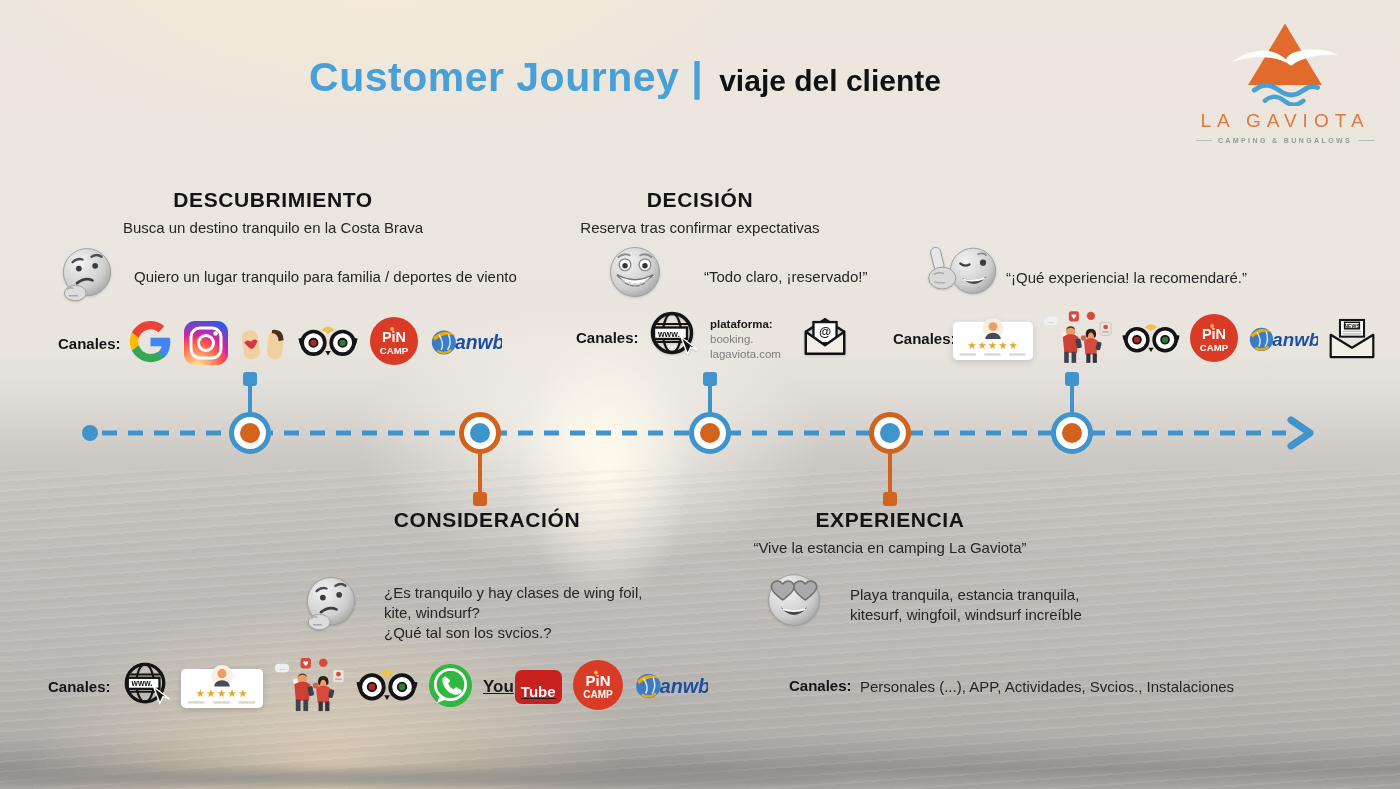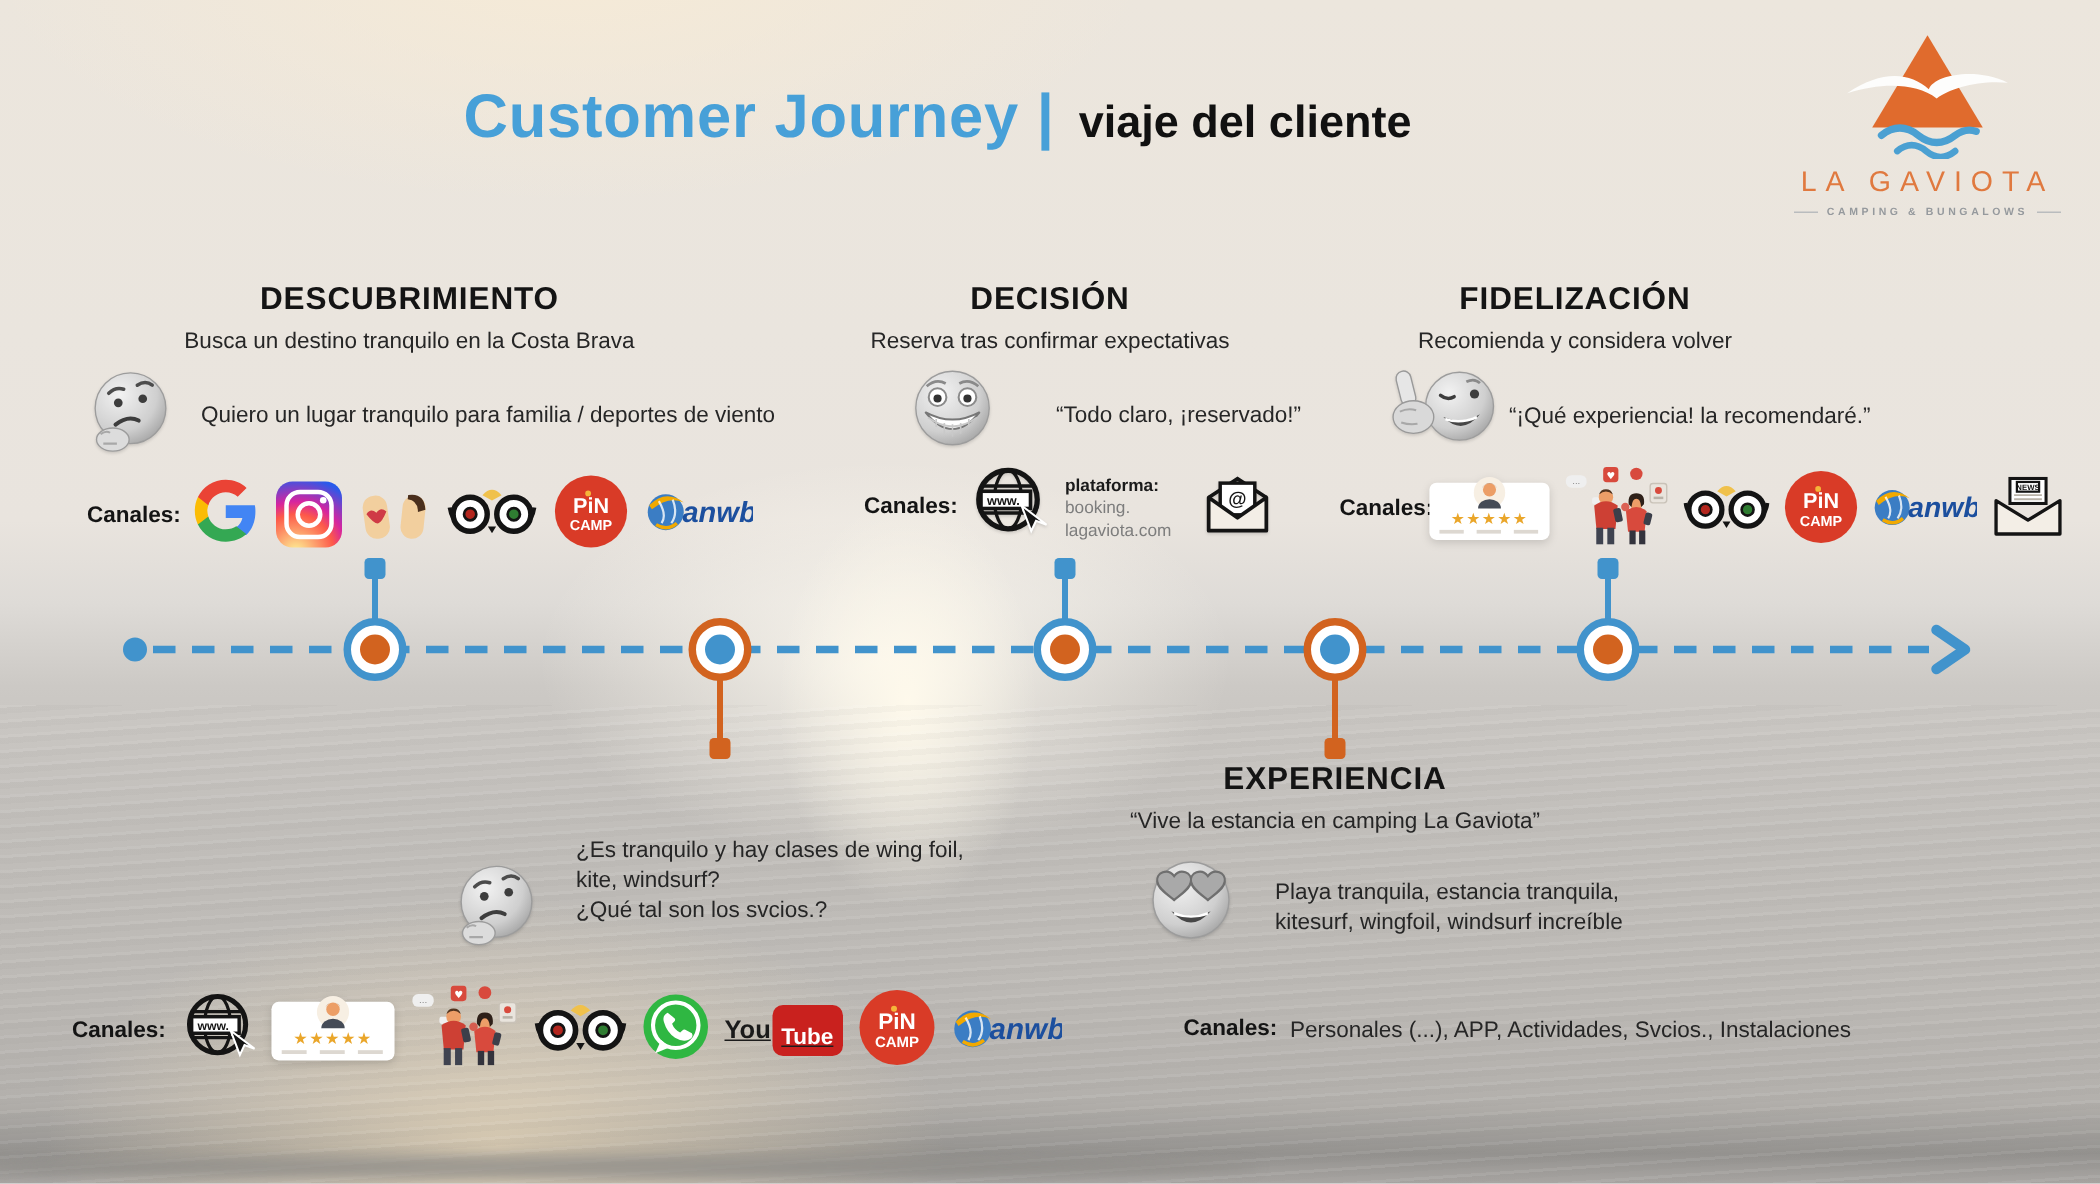--- a/index.html
+++ b/index.html
@@ -215,24 +215,20 @@
   </div>
   <span class="emoji" style="left:800px;top:315px;">
     <svg viewBox="0 0 52 44" width="50" height="43">
       <path d="M6 17 L26 4 L46 17" fill="none" stroke="#141414" stroke-width="2.6"></path>
       <rect x="14" y="7" width="24" height="22" fill="#fff" stroke="#141414" stroke-width="2.4"></rect>
       <text x="26" y="22" text-anchor="middle" font-size="13" font-weight="bold" fill="#141414">@</text>
       <path d="M6 17 L26 31 L46 17 L46 40 L6 40 Z" fill="#f3eee6" stroke="#141414" stroke-width="2.6" stroke-linejoin="round"></path>
     </svg>
   </span>
 
-  <div class="stage-col" style="left:905px;top:188px;width:290px;">
-    <div class="stage-title">FIDELIZACIÓN</div>
-    <div class="stage-sub">Recomienda y considera volver</div>
-  </div>
   <div class="emoji" style="left:926px;top:240px;">
     <svg viewBox="0 0 84 64" width="76" height="58">
       <circle cx="52" cy="34" r="25" fill="url(#emojiGrad)" stroke="#9c9c9c"></circle>
       <path d="M38 26 q5 4 10 1" stroke="#3d3d3d" stroke-width="2.6" fill="none" stroke-linecap="round"></path>
       <circle cx="63" cy="25" r="3.4" fill="#3d3d3d"></circle>
       <path d="M57 16 q6 -3 10 1" stroke="#8a8a8a" stroke-width="2" fill="none"></path>
       <path d="M40 42 q14 14 27 -2 q-13 8 -27 2 Z" fill="#474747"></path>
       <path d="M41.5 42.5 q11 4 23 -1.5 l0.5 2 q-12 5 -23.5 1.5 Z" fill="#fff"></path>
       <rect x="7" y="8" width="11" height="26" rx="5.5" fill="#e6e6e6" stroke="#999" transform="rotate(-14 12 21)"></rect>
       <ellipse cx="18" cy="42" rx="15" ry="12" fill="#d9d9d9" stroke="#999"></ellipse>
@@ -351,33 +347,34 @@
   <div class="stem orange" style="left:888px;top:452px;height:42px;"></div>
   <div class="sq orange" style="left:883px;top:492px;"></div>
 
   <div class="sq blue" style="left:1065px;top:372px;"></div>
   <div class="stem blue" style="left:1070px;top:386px;height:28px;"></div>
   <div class="node up" style="left:1051px;top:412px;">
       <span class="dot"></span>
     </div>
 
   <div class="stage-col" style="left:317px;top:508px;width:340px;">
+    <div class="stage-title">CONSIDERACIÓN</div>
   </div>
   <div class="emoji" style="left:302px;top:574px;">
     <svg viewBox="0 0 64 64" width="58" height="58">
       <circle cx="32" cy="30" r="26" fill="url(#emojiGrad)" stroke="#9c9c9c"></circle>
       <path d="M16 19 q5 -5 11 -3 M37 13 q6 -4 11 0" stroke="#4c4c4c" stroke-width="2.6" fill="none" stroke-linecap="round"></path>
       <circle cx="23" cy="26" r="3.2" fill="#3d3d3d"></circle>
         <circle cx="41" cy="23" r="3.2" fill="#3d3d3d"></circle>
       <path d="M21 42 q9 -7 17 -3" stroke="#3d3d3d" stroke-width="3" fill="none" stroke-linecap="round"></path>
       <ellipse cx="19" cy="53" rx="12" ry="8.5" fill="#dcdcdc" stroke="#9c9c9c"></ellipse>
       <path d="M10 49 q4 -3 7 -1 M12 56 h10" stroke="#a8a8a8" stroke-width="1.5" fill="none"></path>
     </svg>
   </div>
-  <div class="quote multi" style="left:384px;top:557px;width:290px;">¿Es tranquilo y hay clases de wing foil,
+  <div class="quote multi" style="left:384px;top:583px;width:290px;">¿Es tranquilo y hay clases de wing foil,
 kite, windsurf?
 ¿Qué tal son los svcios.?</div>
 
   <div class="chan-label" style="left:48px;top:678px;">Canales:</div>
   <div class="chan-row" style="left:122px;top:658px;height:58px;gap:10px;">
     <span>
       <svg viewBox="0 0 50 50" width="48" height="48">
         <circle cx="24" cy="23" r="19.5" fill="none" stroke="#141414" stroke-width="3.5"></circle>
         <ellipse cx="24" cy="23" rx="9" ry="19.5" fill="none" stroke="#141414" stroke-width="2.2"></ellipse>
         <path d="M7 14 h34 M7 32 h34" stroke="#141414" stroke-width="2.2"></path>

